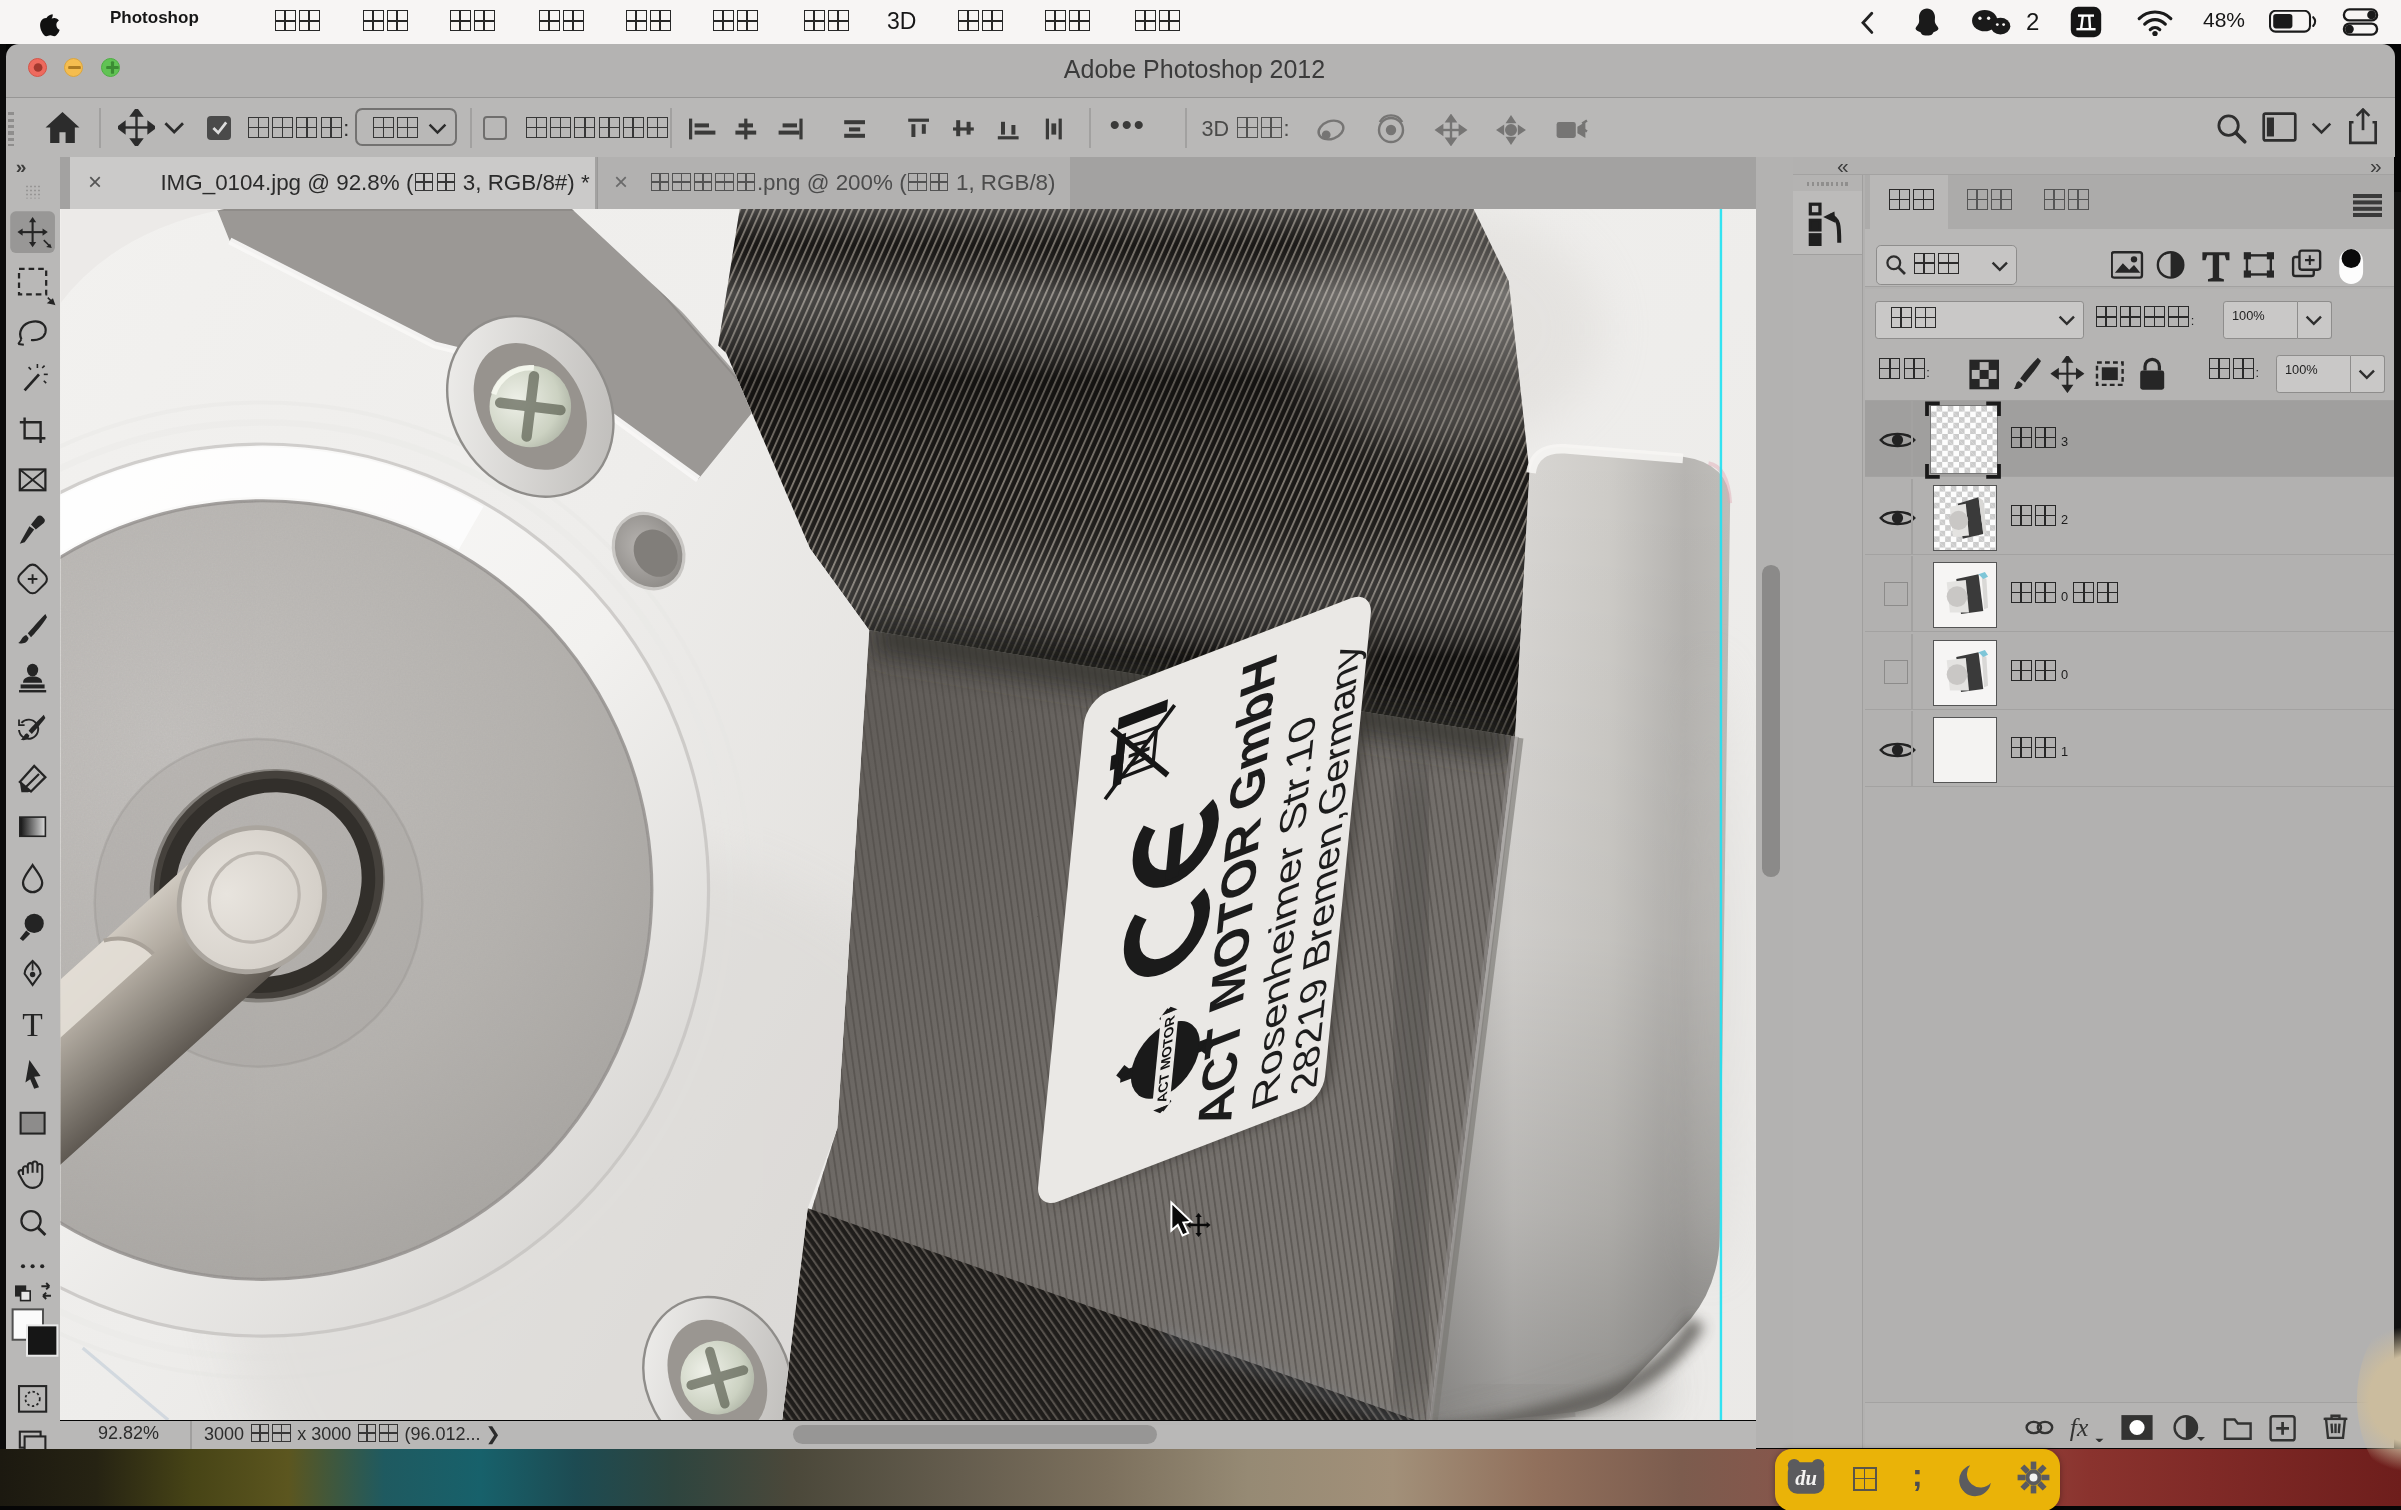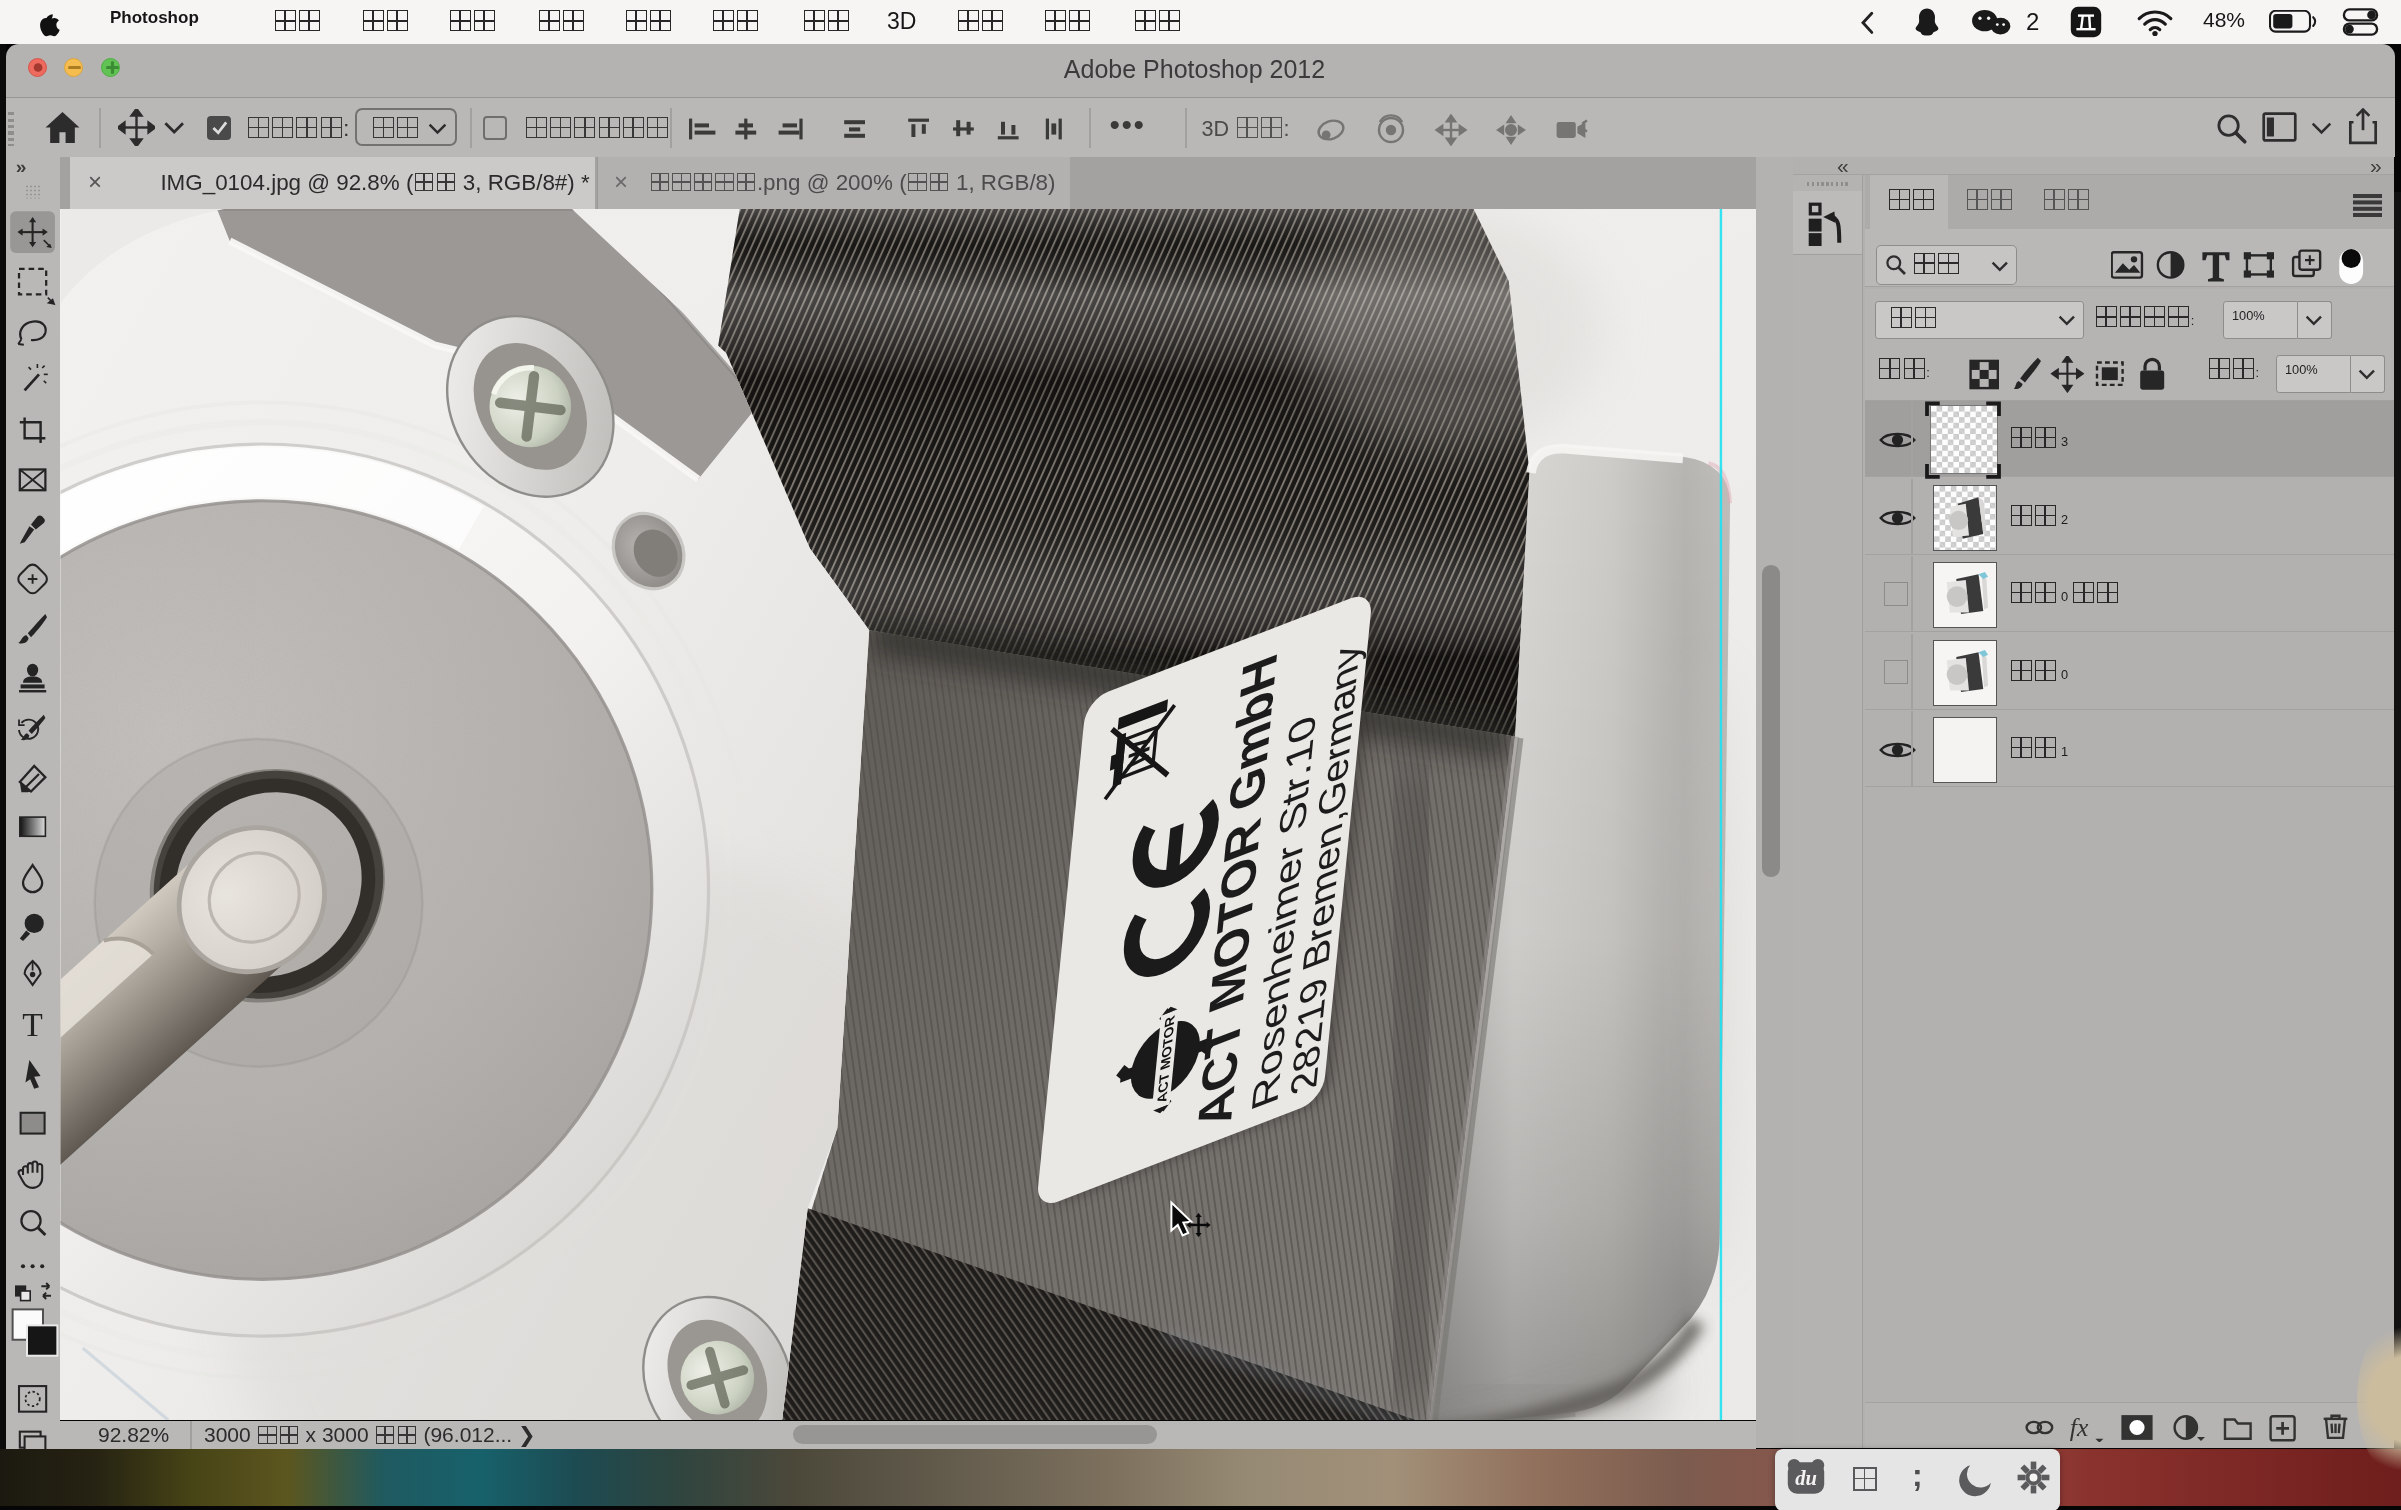--- a/index.html
+++ b/index.html
@@ -29,21 +29,21 @@
   #tabbar{left:60px;top:157px;width:1696px;height:52px;background:#a3a2a1;font-size:22.4px;}
   #tab1{position:absolute;left:10.4px;top:0;width:525px;height:52px;background:#cbcac9;color:#2b2b2b;white-space:nowrap;}
   #tab2{position:absolute;left:537px;top:0;width:473px;height:52px;background:#b2b1b0;color:#4c4c4c;border-left:1.6px solid #9a9998;white-space:nowrap;overflow:hidden;}
   
   #canvas{left:60px;top:209px;width:1696px;height:1211px;background:#efeeec;overflow:hidden;}
   
   #gutr{left:1756px;top:157px;width:38px;height:1291px;background:#b3b2b1;}
   
   #rdock{left:1793px;top:157px;width:601px;height:1291px;background:#b2b1b0;}
   
-  #statusbar{left:60px;top:1421px;width:1696px;height:28px;background:#b9b8b7;color:#2c2c2c;font-size:21px;}
+  #statusbar{left:60px;top:1421px;width:1696px;height:28px;background:#b9b8b7;color:#2c2c2c;font-size:18px;}
   
   #bottom{left:0;top:1449px;width:2401px;height:62px;
     background:linear-gradient(90deg,#1c1910 0%,#262313 4%,#474416 8%,#5c561f 12%,#1f5a60 16%,#17616b 20%,#1d4b52 24%,#2e453f 28%,#4b483a 33%,#655d4e 40%,#7c705d 46%,#968a74 52%,#a29079 58%,#91705c 64%,#7c5c4e 70%,#8a544a 76%,#974a42 82%,#8a332e 87%,#802a27 92%,#6e1e1c 100%);}
   #blackline{left:0;top:1506px;width:2401px;height:4.8px;background:#060606;}
   #lstrip{left:0;top:44px;width:6.4px;height:1405px;background:#0b0b0b;}
   #rstrip{left:2394px;top:192px;width:7.2px;height:1257px;background:#111;}
 </style>
 </head>
 <body>
 <div class="abs" id="menubar">
@@ -956,21 +956,21 @@
 </div>
 <div class="abs" id="statusbar">
   <span style="position:absolute;left:38px;top:2.4px;">92.82%</span>
   <div style="position:absolute;left:130px;top:0;width:1.6px;height:28px;background:#a09f9e;"></div>
   <span style="position:absolute;left:144px;top:2.4px;">3000 <i class="cj s"></i><i class="cj s"></i> x 3000 <i class="cj s"></i><i class="cj s"></i> (96.012... ❯</span>
   <div style="position:absolute;left:733px;top:4px;width:364px;height:19px;border-radius:9.6px;background:#979695;"></div>
 </div>
 <div class="abs" id="bottom"></div>
 <div class="abs" id="blackline"></div>
 
-<div class="abs" id="imebar" style="left:1775px;top:1449px;width:285px;height:62px;background:#e5e5e5;border-radius:8px;box-shadow:0 1.6px 6.4px rgba(0,0,0,.35);">
+<div class="abs" id="imebar" style="left:1775px;top:1449px;width:285px;height:62px;background:#eab308;border-radius:17px;box-shadow:0 1.6px 6.4px rgba(0,0,0,.35);">
   <svg style="position:absolute;left:11.2px;top:9.6px" width="40" height="38" viewBox="0 0 50 48">
     <circle cx="10" cy="8" r="8" fill="#5b5b5e"></circle>
       <circle cx="40" cy="8" r="8" fill="#5b5b5e"></circle>
     <rect x="2" y="4" width="46" height="40" rx="12" fill="#5b5b5e"></rect>
     <text x="25" y="33" font-size="26" font-style="italic" font-weight="bold" fill="#f4f3f2" text-anchor="middle" font-family="Liberation Serif">du</text>
   </svg>
   <span style="position:absolute;left:76px;top:17.6px;color:#4e4e50;"><i class="cj" style="width:24px;height:24px;border-width:2.4px;"></i></span>
   <span style="position:absolute;left:137px;top:8px;color:#4e4e50;font-size:32px;font-weight:bold;">;</span>
   <svg style="position:absolute;left:184px;top:12.8px" width="35" height="35" viewBox="0 0 44 44">
       <path d="M14 4 A 20 20 0 1 0 40 26 A 17 17 0 0 1 14 4z" fill="#5b5b5e"></path>

